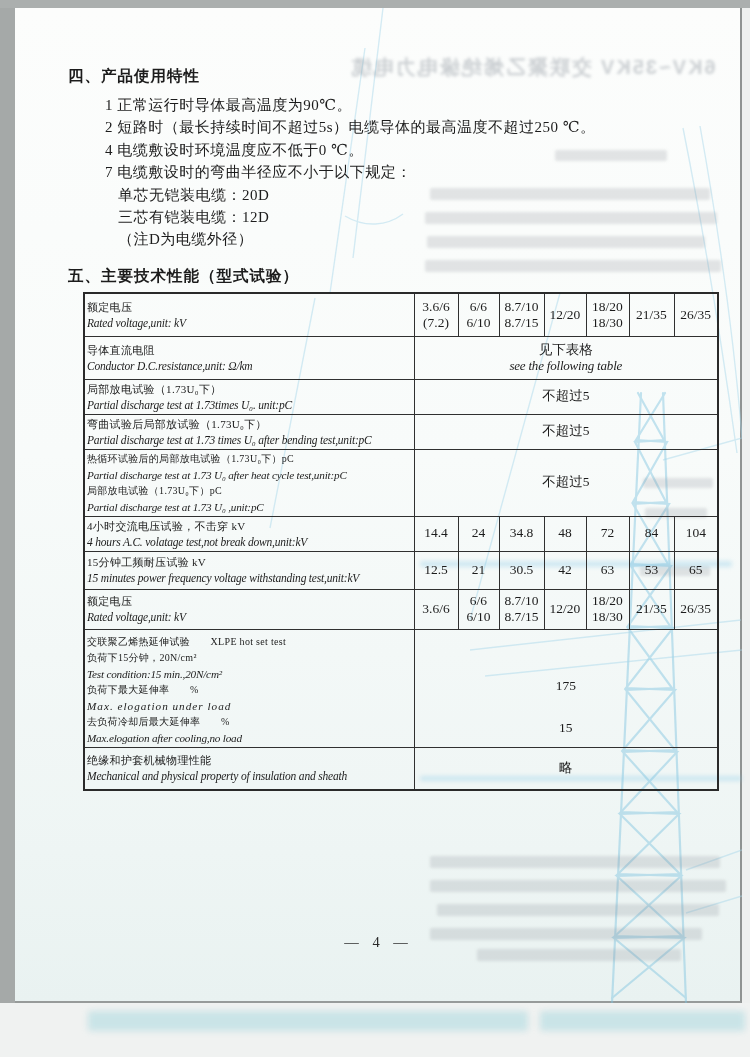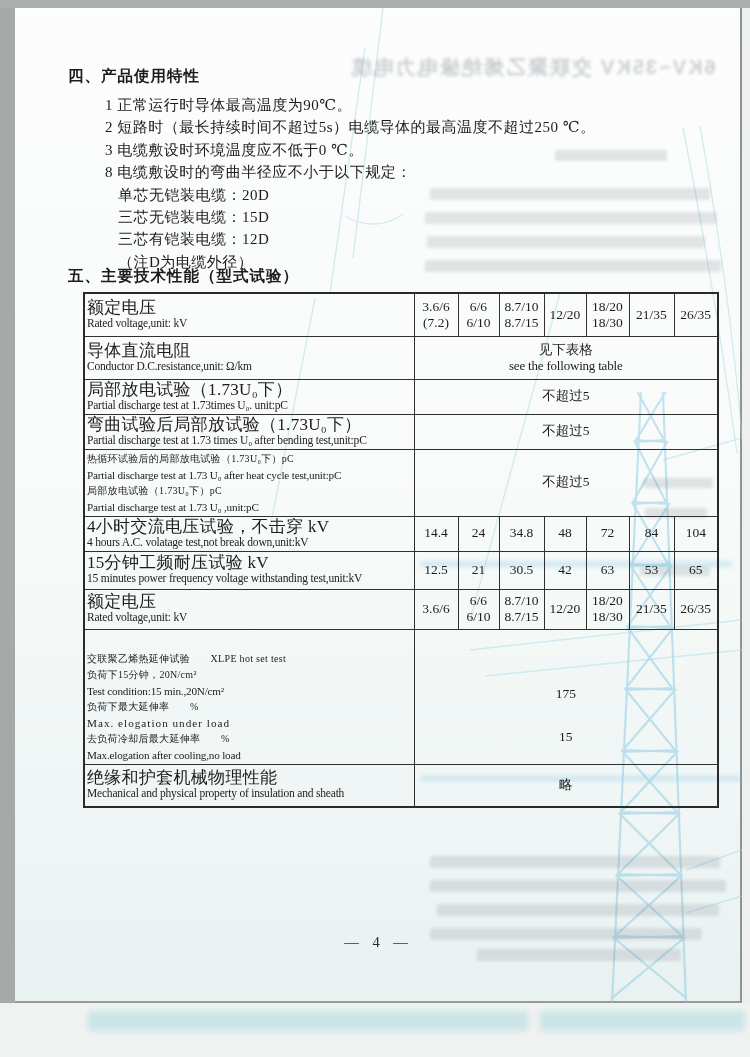--- a/index.html
+++ b/index.html
@@ -44,22 +44,22 @@
   table.spec{
     position:absolute;left:68px;top:284px;width:634px;
     border-collapse:collapse;table-layout:fixed;
     border:2px solid #2a2a2a;
   }
   table.spec td{
     border:1px solid #303030;padding:1px 2px;vertical-align:middle;
     font-size:13.5px;line-height:1.2;overflow:hidden;
   }
   td.lbl{padding:2px 4px 2px 7px;}
-  .zh{font-size:17px;line-height:17px;white-space:nowrap;letter-spacing:.3px;}
-  .en{font-size:11.5px;line-height:15px;white-space:nowrap;letter-spacing:-.2px;}
+  .zh{font-size:11px;line-height:17px;white-space:nowrap;letter-spacing:.3px;}
+  .en{font-size:11.5px;line-height:15px;white-space:nowrap;letter-spacing:-.2px;font-style:italic;}
   .compact .zh{font-size:10px;line-height:16px;}
   .compact .en{font-size:11.2px;line-height:16px;}
   td.val{text-align:center;font-size:13.5px;}
   td.hdr{text-align:center;font-size:13px;line-height:16px;}
   td.hotset-val{vertical-align:top;text-align:center;}
   .hv1{padding-top:38px;}
   .hv2{padding-top:26px;}
   .wide{letter-spacing:1px;}
 
   .page-number{
@@ -114,24 +114,23 @@
   <div class="ghost-line" style="left:415px;top:920px;width:272px;height:12px"></div>
   <div class="ghost-line" style="left:462px;top:941px;width:204px;height:12px"></div>
   <div class="blue-stripe" style="left:405px;top:553px;width:312px;height:6px"></div>
   <div class="blue-stripe" style="left:405px;top:768px;width:322px;height:5px"></div>
 
   <div class="sec4">
     <div class="hd">四、产品使用特性</div>
     <div class="items">
       <div class="li">1  正常运行时导体最高温度为90℃。</div>
       <div class="li">2  短路时（最长持续时间不超过5s）电缆导体的最高温度不超过250 ℃。</div>
-      <div class="li">3  电缆敷设时环境温度应不低于0 ℃。</div>
-      <div class="li">8  电缆敷设时的弯曲半径应不小于以下规定：</div>
+      <div class="li">4  电缆敷设时环境温度应不低于0 ℃。</div>
+      <div class="li">7  电缆敷设时的弯曲半径应不小于以下规定：</div>
       <div class="li sub">单芯无铠装电缆：20D</div>
-      <div class="li sub">三芯无铠装电缆：15D</div>
       <div class="li sub">三芯有铠装电缆：12D</div>
       <div class="li sub">（注D为电缆外径）</div>
     </div>
   </div>
 
   <div class="sec5 hd">五、主要技术性能（型式试验）</div>
 
   <table class="spec">
     <colgroup>
       <col style="width:330px">
@@ -268,21 +267,21 @@
           </td>
       <td class="hdr">
             <div>21/35</div>
           </td>
       <td class="hdr">
             <div>26/35</div>
           </td>
     </tr>
 
     <tr style="height:114px">
-      <td class="lbl compact" style="vertical-align:top;padding-top:21px">
+      <td class="lbl compact" style="vertical-align:top;padding-top:4px">
         <div class="zh">交联聚乙烯热延伸试验　　XLPE hot set test</div>
         <div class="zh">负荷下15分钟，20N/cm²</div>
         <div class="en">Test condition:15 min.,20N/cm²</div>
         <div class="zh">负荷下最大延伸率　　%</div>
         <div class="en wide">Max. elogation under load</div>
         <div class="zh">去负荷冷却后最大延伸率　　%</div>
         <div class="en">Max.elogation after cooling,no load</div>
       </td>
       <td class="hotset-val" colspan="7">
         <div class="hv1">175</div>

